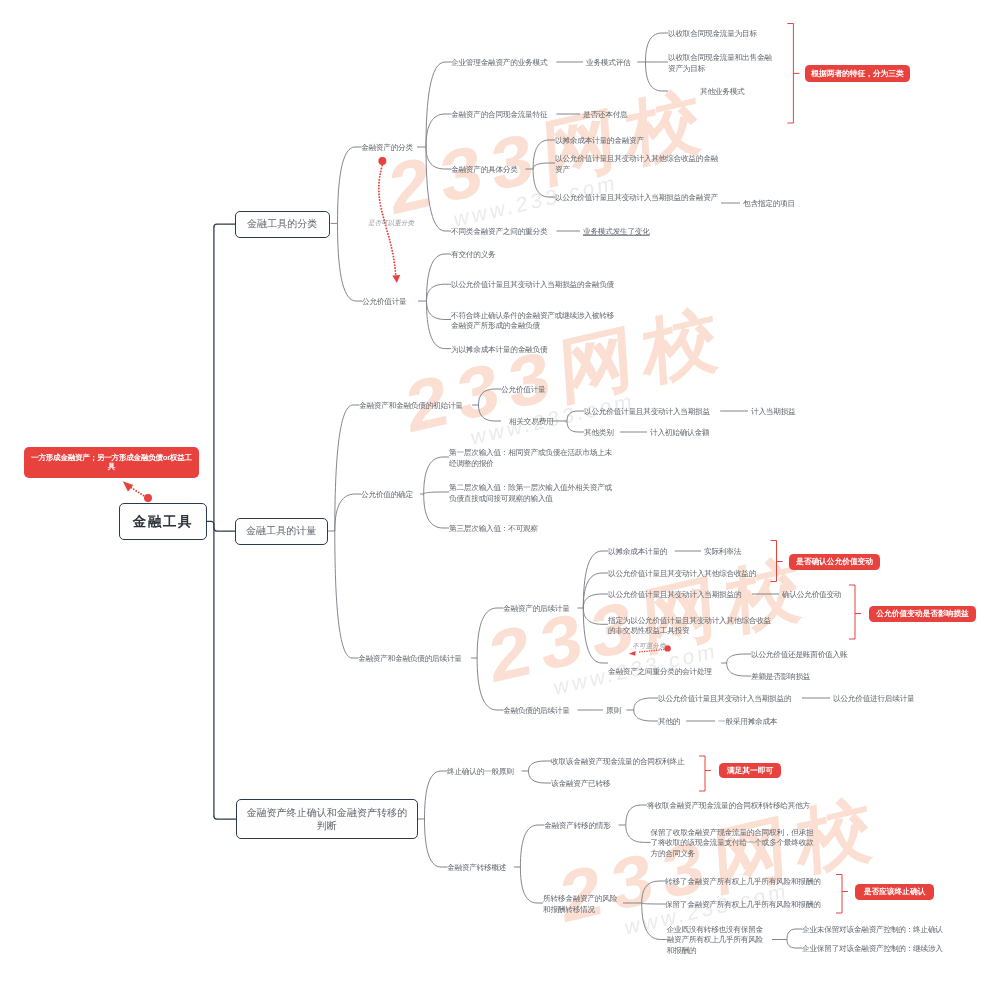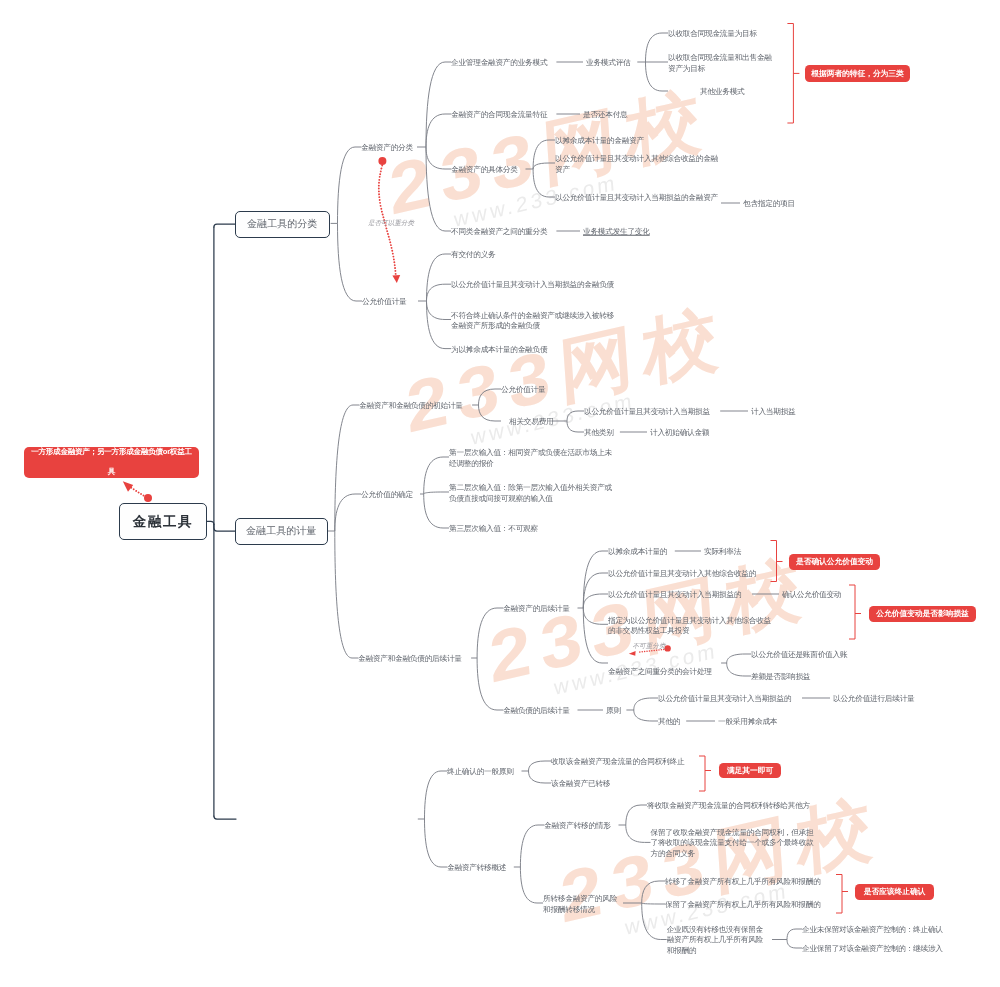--- a/index.html
+++ b/index.html
@@ -22,21 +22,21 @@
   .l2-label{font-size:10px;color:#5f646c;line-height:13.5px;letter-spacing:0.05px;}
   .tnode{position:absolute;font-size:7.7px;line-height:10.5px;color:#61666e;
         letter-spacing:-0.28px;transform:translateY(-50%);}
   .redbox{position:absolute;box-sizing:border-box;background:#e8423f;color:#ffffff;
           border-radius:4.5px;font-size:7.8px;font-weight:bold;display:flex;
           align-items:center;justify-content:center;text-align:center;
           line-height:10px;letter-spacing:-0.1px;}
   .annbox{position:absolute;box-sizing:border-box;background:#e8423f;color:#ffffff;
           border-radius:5px;font-size:7.6px;font-weight:bold;display:flex;
           align-items:center;justify-content:center;text-align:center;
-          line-height:20px;padding:0 5px;letter-spacing:-0.28px;}
+          line-height:9px;padding:0 5px;letter-spacing:-0.28px;}
   .lab{position:absolute;font-size:6.6px;font-style:italic;white-space:nowrap;}
   .lab.gray{color:#9a9aa0;}
 </style>
 </head>
 <body>
 
 <div id="stage">
 <div>
 <div class="wmgroup" style="left:375px;top:152px;transform:rotate(-13deg);">
         <div class="wm-brand">233网校</div>
@@ -163,20 +163,23 @@
 </svg>
 <div class="boxnode" style="left:119px;top:503px;width:88px;height:37px;">
       <span class="root-label">金融工具</span>
     </div>
 <div class="boxnode" style="left:235px;top:210.5px;width:94.5px;height:27px;padding:0 0px;">
       <span class="l2-label">金融工具的分类</span>
     </div>
 <div class="boxnode" style="left:235px;top:517.5px;width:92.5px;height:27px;padding:0 0px;">
       <span class="l2-label">金融工具的计量</span>
     </div>
+<div class="boxnode" style="left:235.8px;top:799px;width:182px;height:40px;padding:0 6px;">
+      <span class="l2-label">金融资产终止确认和金融资产转移的判断</span>
+    </div>
 <div class="tnode" style="left:361px;top:148.2px;width:56.0px;"><span>金融资产的分类</span></div>
 <div class="tnode" style="left:362px;top:302.2px;width:56.0px;"><span>公允价值计量</span></div>
 <div class="tnode" style="left:451px;top:63.2px;width:102.4px;"><span>企业管理金融资产的业务模式</span></div>
 <div class="tnode" style="left:586px;top:63.2px;width:48.3px;"><span>业务模式评估</span></div>
 <div class="tnode" style="left:668px;top:34.2px;width:94.6px;"><span>以收取合同现金流量为目标</span></div>
 <div class="tnode" style="left:668px;top:63.2px;width:109px;"><span>以收取合同现金流量和出售金融资产为目标</span></div>
 <div class="tnode" style="left:668px;top:92.2px;width:48.3px;padding-left:32px;"><span>其他业务模式</span></div>
 <div class="tnode" style="left:451px;top:115.2px;width:102.4px;"><span>金融资产的合同现金流量特征</span></div>
 <div class="tnode" style="left:583px;top:115.2px;width:48.3px;"><span>是否还本付息</span></div>
 <div class="tnode" style="left:451px;top:170.2px;width:71.5px;"><span>金融资产的具体分类</span></div>

